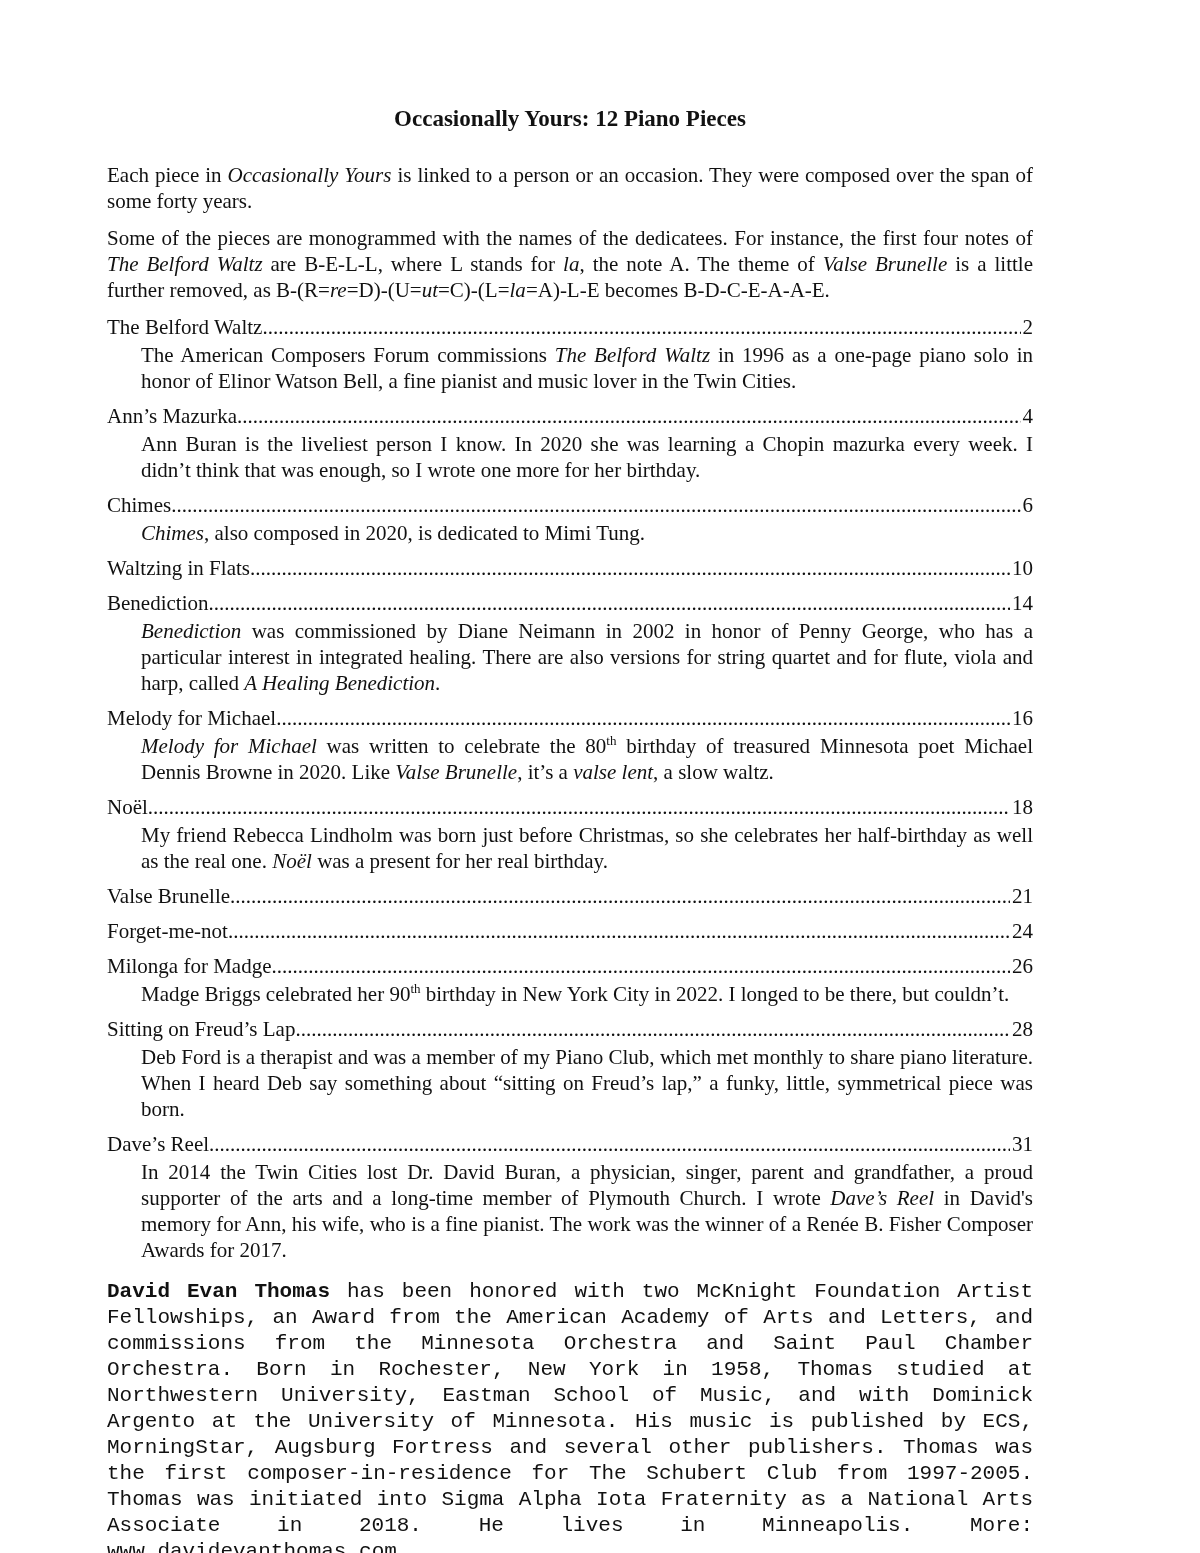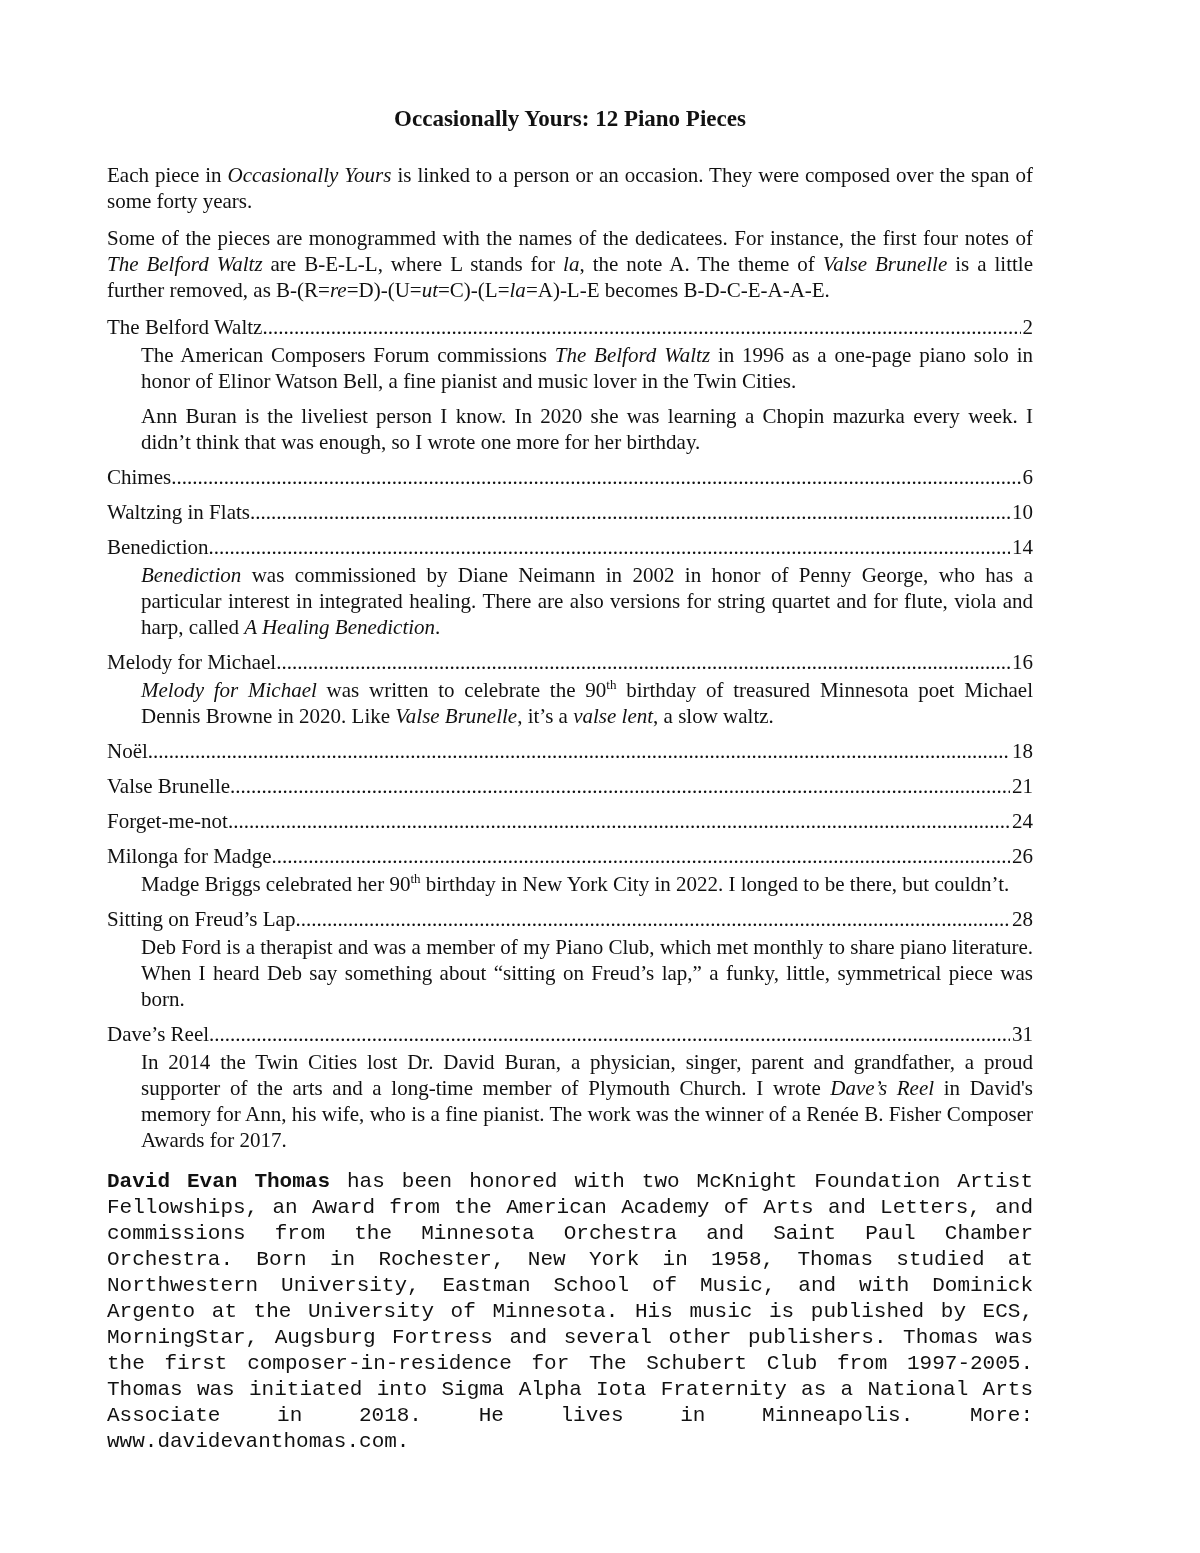--- a/index.html
+++ b/index.html
@@ -82,29 +82,35 @@
   <div class="toc-entry">
     <div class="toc-line">
       <span class="toc-title-text">The Belford Waltz</span>
       <span class="toc-dots"></span>
       <span class="toc-page">2</span>
     </div>
     <p class="para desc"><span>The American Composers Forum commissions </span><span class="i">The Belford Waltz</span><span> in 1996 as a one-page piano solo in honor of Elinor Watson Bell, a fine pianist and music lover in the Twin Cities.</span></p>
   </div>
 
   <div class="toc-entry">
+    <div class="toc-line">
+      <span class="toc-title-text">Ann’s Mazurka</span>
+      <span class="toc-dots"></span>
+      <span class="toc-page">4</span>
+    </div>
     <p class="para desc"><span>Ann Buran is the liveliest person I know. In 2020 she was learning a Chopin mazurka every week. I didn’t think that was enough, so I wrote one more for her birthday.</span></p>
   </div>
 
   <div class="toc-entry">
     <div class="toc-line">
       <span class="toc-title-text">Chimes</span>
       <span class="toc-dots"></span>
       <span class="toc-page">6</span>
     </div>
+    <p class="para desc"><span class="i">Chimes</span><span>, also composed in 2020, is dedicated to Mimi Tung.</span></p>
   </div>
 
   <div class="toc-entry">
     <div class="toc-line">
       <span class="toc-title-text">Waltzing in Flats</span>
       <span class="toc-dots"></span>
       <span class="toc-page">10</span>
     </div>
 
   </div>
@@ -117,29 +123,30 @@
     </div>
     <p class="para desc"><span class="i">Benediction</span><span> was commissioned by Diane Neimann in 2002 in honor of Penny George, who has a particular interest in integrated healing.  There are also versions for string quartet and for flute, viola and harp, called </span><span class="i">A Healing Benediction</span><span>.</span></p>
   </div>
 
   <div class="toc-entry">
     <div class="toc-line">
       <span class="toc-title-text">Melody for Michael</span>
       <span class="toc-dots"></span>
       <span class="toc-page">16</span>
     </div>
-    <p class="para desc"><span class="i">Melody for Michael</span><span> was written to celebrate the 90</span><span class="sup">th</span><span> birthday of treasured Minnesota poet Michael Dennis Browne in 2020. Like </span><span class="i">Valse Brunelle</span><span>, it’s a </span><span class="i">valse lent</span><span>, a slow waltz.</span></p>
+    <p class="para desc"><span class="i">Melody for Michael</span><span> was written to celebrate the 80</span><span class="sup">th</span><span> birthday of treasured Minnesota poet Michael Dennis Browne in 2020. Like </span><span class="i">Valse Brunelle</span><span>, it’s a </span><span class="i">valse lent</span><span>, a slow waltz.</span></p>
   </div>
 
   <div class="toc-entry">
     <div class="toc-line">
       <span class="toc-title-text">Noël</span>
       <span class="toc-dots"></span>
       <span class="toc-page">18</span>
     </div>
+    <p class="para desc"><span>My friend Rebecca Lindholm was born just before Christmas, so she celebrates her half-birthday as well as the real one. </span><span class="i">Noël</span><span> was a present for her real birthday.</span></p>
   </div>
 
   <div class="toc-entry">
     <div class="toc-line">
       <span class="toc-title-text">Valse Brunelle</span>
       <span class="toc-dots"></span>
       <span class="toc-page">21</span>
     </div>
   </div>
 

